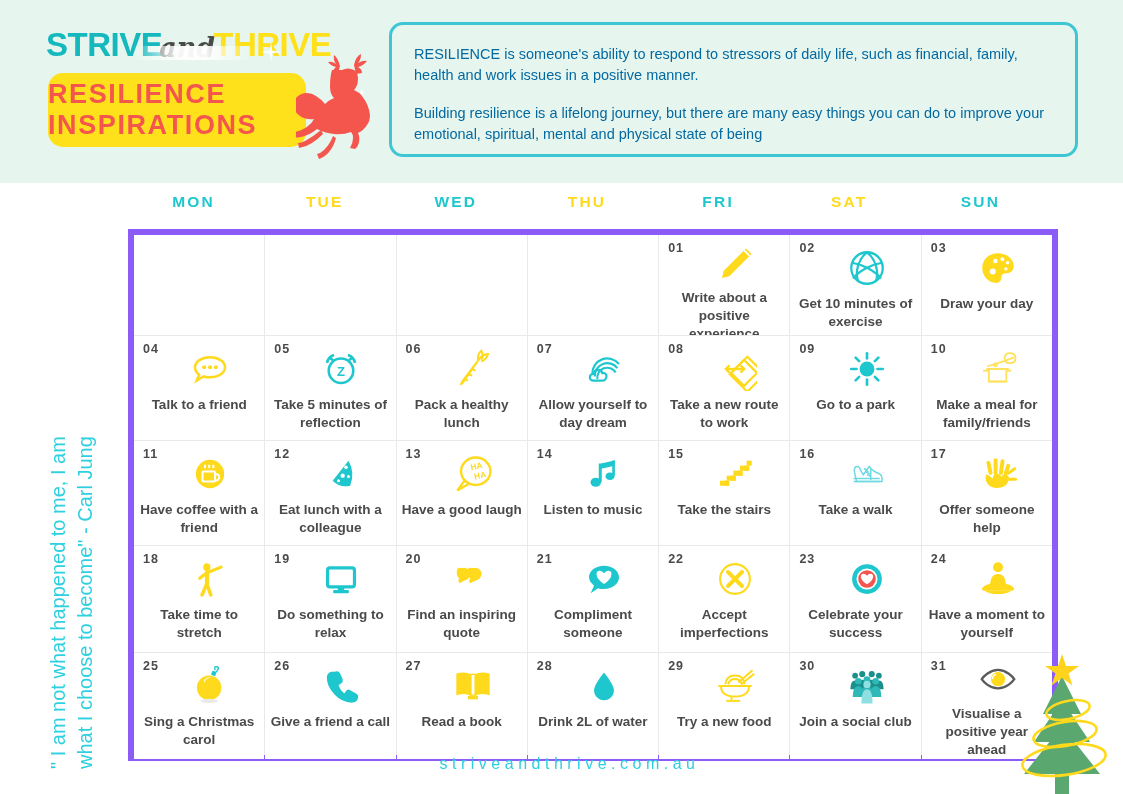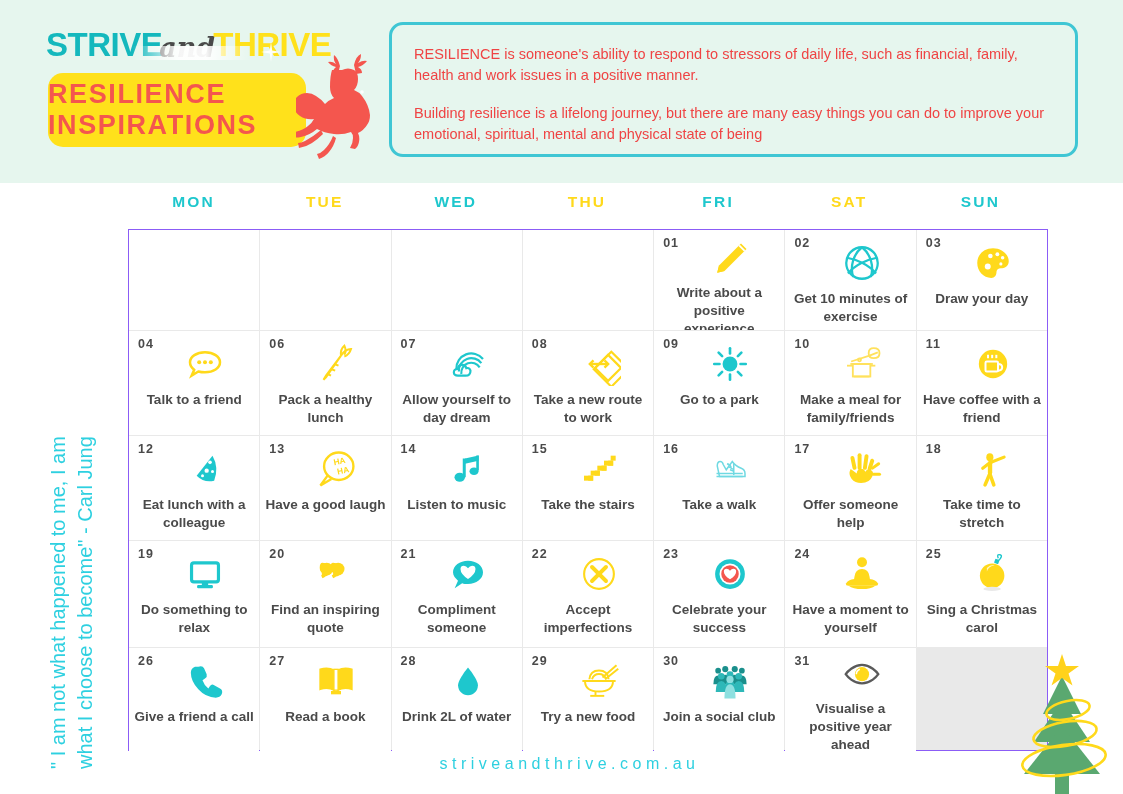--- a/index.html
+++ b/index.html
@@ -82,21 +82,21 @@
     position:absolute;left:389px;top:22px;
     width:689px;height:135px;
     border:3px solid #3fc6d4;
     border-radius:14px;
     background:transparent;
     box-sizing:border-box;
     padding:19px 22px 0 22px;
   }
   .desc-card p{
     margin:0 0 17px 0;
-    color:#ef4444;
+    color:#0369a1;
     font-size:14.5px;
     line-height:21px;
     font-family:"Liberation Sans", sans-serif;
   }
 
   
   .quote{
     position:absolute;
     left:-208px;top:462px;
     width:560px;
@@ -125,21 +125,21 @@
   .dn-yellow{color:#ffd91b;}
 
   .grid{
     position:absolute;left:128px;top:229px;
     width:918px;height:520px;
     display:grid;
     grid-template-columns:repeat(7,1fr);
     grid-template-rows:100px 104px 104px 106px 106px;
     background:#e9e9e9;
     gap:1px;
-    border:1px solid #8b5cf6;
+    border:6px solid #8b5cf6;
     box-sizing:content-box;
   }
   .cell{
     background:#ffffff;
     position:relative;
     display:flex;flex-direction:column;
     box-sizing:border-box;
     overflow:hidden;
   }
   .cell.empty{background:#ffffff;}
@@ -292,20 +292,36 @@
               <path d="M24 10 C34 10 42 15 42 22 C42 29 34 34 24 34 C21 34 18.5 33.7 16 33 L8 38 L11 31 C8 28.7 6 25.6 6 22 C6 15 14 10 24 10 Z"></path>
             </g>
             <g fill="#ffd91b">
               <circle cx="17" cy="22" r="2.4"></circle>
               <circle cx="24" cy="22" r="2.4"></circle>
               <circle cx="31" cy="22" r="2.4"></circle>
             </g>
           </svg>
         </div>
         <div class="cell-label">Talk to a friend</div>
+      </div>
+      <div class="cell">
+        <div class="daynum">05</div>
+        <div class="cell-icon">
+          <svg viewBox="0 0 48 48" width="42" height="42">
+            <g fill="none" stroke="#1ec7cd" stroke-width="3">
+              <circle cx="24" cy="26" r="14"></circle>
+              <path d="M11 11 L15 14"></path>
+              <path d="M37 11 L33 14"></path>
+              <path d="M8 17 A 12 12 0 0 1 16 8"></path>
+              <path d="M40 17 A 12 12 0 0 0 32 8"></path>
+            </g>
+            <text x="24" y="32" font-size="15" font-weight="bold" text-anchor="middle" fill="#1ec7cd" font-family="Liberation Sans, sans-serif">Z</text>
+          </svg>
+        </div>
+        <div class="cell-label">Take 5 minutes of reflection</div>
       </div>
       <div class="cell">
         <div class="daynum">06</div>
         <div class="cell-icon">
           <svg viewBox="0 0 48 48" width="40" height="44">
             <g fill="none" stroke="#ffd91b" stroke-width="2.4">
               <path d="M30 14 L12 40 L9 43 L12 38 L30 14 Z"></path>
               <path d="M30 14 q5 -8 12 -8 q-2 7 -8 9"></path>
               <path d="M30 14 q-1 -8 4 -12 q3 6 0 11"></path>
               <path d="M22 24 l5 2"></path>

